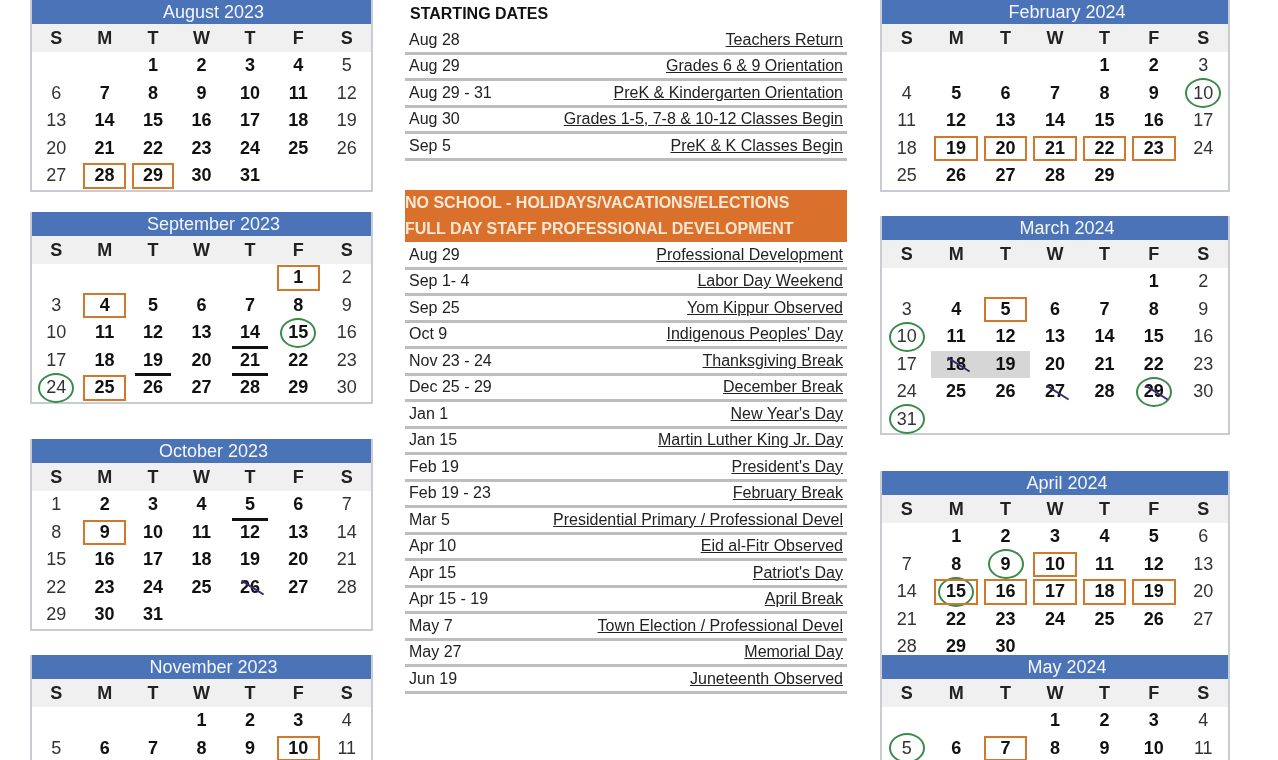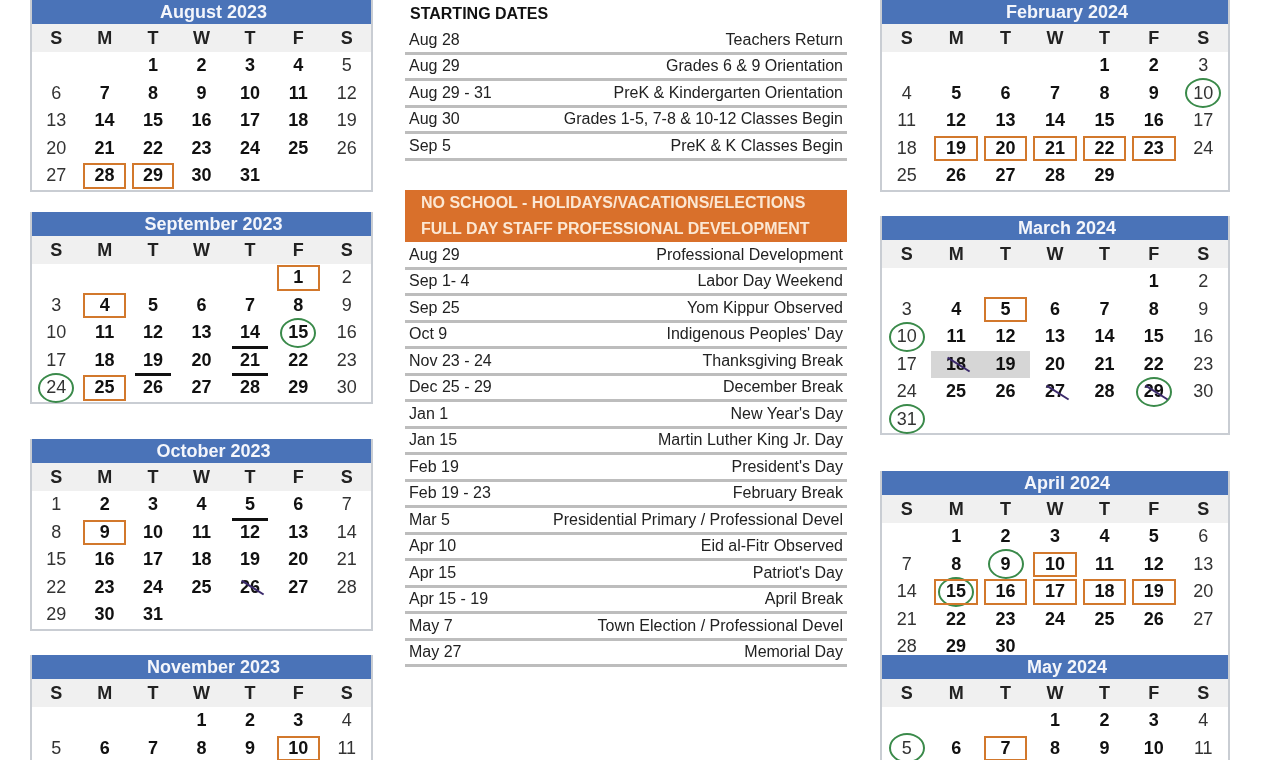--- a/index.html
+++ b/index.html
@@ -7,21 +7,21 @@
     width:1278px; height:760px; overflow:hidden; background:#ffffff;
     font-family: "Liberation Sans", sans-serif; position:relative; color:#111;
   }
   .col { position:absolute; top:0; }
   .col.left { left:30px; width:343px; }
   .col.right { left:880px; width:350px; }
   .col.mid { left:405px; width:442px; }
   .cal { position:absolute; left:0; width:100%; border-left:2px solid #c9cdd3; border-right:2px solid #c9cdd3; border-bottom:2px solid #c9cdd3; box-sizing:border-box; background:#fff; }
   .cal-head {
     height:24px; background:#4a73b8; color:#f4f6fb; text-align:center;
-    font-weight:bold; font-size:18px; line-height:24px;padding-left:24px;
+    font-weight:normal; font-size:18px; line-height:24px;padding-left:24px;
   }
   .dow { display:grid; grid-template-columns:repeat(7,1fr); height:28px; background:#f0f0f0; }
   .dow span { text-align:center; font-weight:bold; font-size:18px; line-height:28px; color:#222; }
   .grid { display:grid; grid-template-columns:repeat(7,1fr); }
   .cell { position:relative; text-align:center; height:27.5px; line-height:27.5px; font-size:18px; font-weight:bold; color:#111; }
   .cell.wkend { font-weight:normal; color:#333; }
   .cell.box::after {
     content:""; position:absolute; left:3px; right:3px; top:1px; bottom:1px;
     border:2.5px solid #d2782c;
   }
@@ -38,26 +38,26 @@
     position:absolute; left:50%; top:50%; width:26px; height:2px; background:#3b2a6b;
     transform:translate(-40%,-20%) rotate(32deg);
   }
   .sec-title { position:absolute; left:5px; top:5px; font-weight:bold; font-size:16px; }
   .elist { position:absolute; left:0; width:442px; }
   .erow {
     display:flex; justify-content:space-between; align-items:center;
     height:26.5px; border-bottom:3px solid #bdbdbd; font-size:16px; padding:0 4px 0 4px; box-sizing:border-box;
   }
   .erow .d { color:#222;text-align:center; }
-  .erow .t { color:#222; white-space:nowrap; }
+  .erow .t { color:#222; white-space:nowrap;text-decoration:underline; }
   .banner {
     position:absolute; left:0; width:442px; background:#d9702b; color:#fbe7d3;
     font-weight:bold; font-size:16px; overflow:hidden; white-space:nowrap;
   }
-  .banner div { height:26px; line-height:26px; padding-left:16px; }
+  .banner div { height:26px; line-height:26px; padding-left:0; }
 </style>
 </head>
 <body>
 
 <div class="col left" id="leftCol">
     <div class="cal" style="top: 0px;">
       <div class="cal-head">August 2023</div>
       <div class="dow">
         <span>S</span>
         <span>M</span>
@@ -313,20 +313,24 @@
         <span class="t">April Break</span>
       </div>
       <div class="erow">
         <span class="d">May 7</span>
         <span class="t">Town Election / Professional Devel</span>
       </div>
       <div class="erow">
         <span class="d">May 27</span>
         <span class="t">Memorial Day</span>
       </div>
+      <div class="erow">
+        <span class="d">Jun 19</span>
+        <span class="t">Juneteenth Observed</span>
+      </div>
     </div>
 </div>
 
 <div class="col right" id="rightCol">
     <div class="cal" style="top: 0px;">
       <div class="cal-head">February 2024</div>
       <div class="dow">
         <span>S</span>
         <span>M</span>
         <span>T</span>

